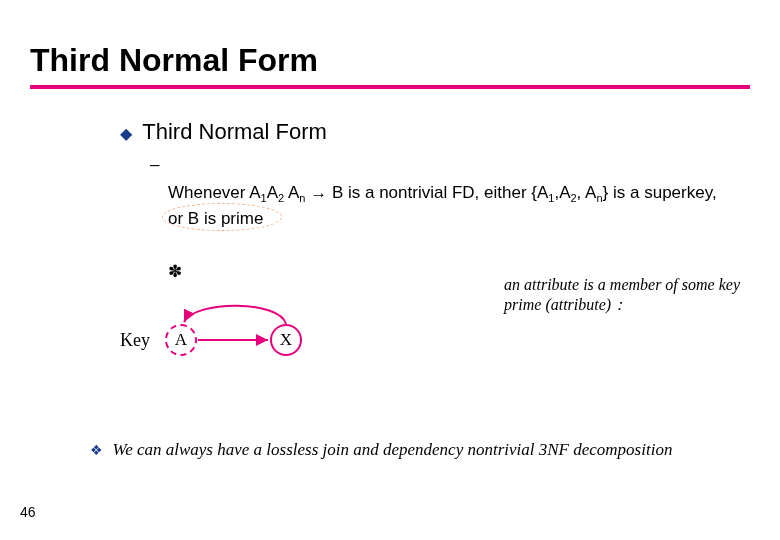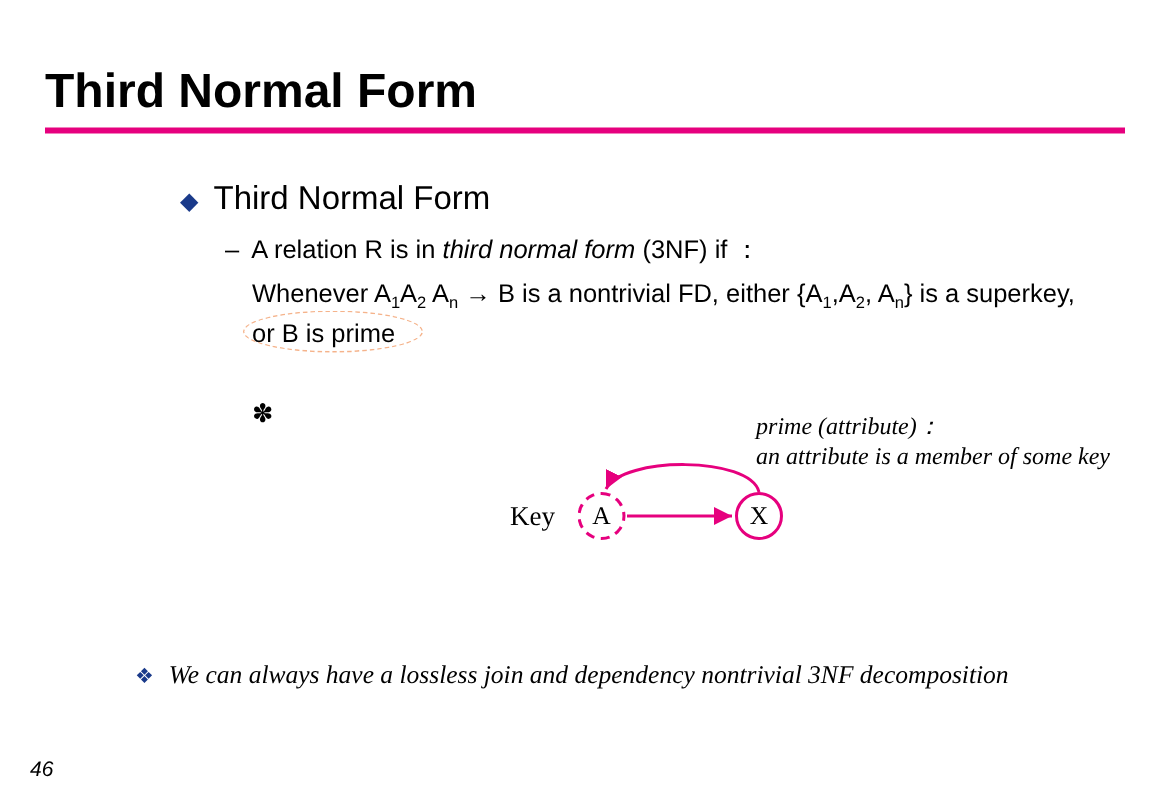--- a/index.html
+++ b/index.html
@@ -86,21 +86,20 @@
     right: 40px;
     top: 275px;
     font-family: "Times New Roman", Times, serif;
     font-style: italic;
     font-size: 16px;
     line-height: 1.25;
     text-align: left;
   }
   .diagram {
     position: relative;
-    margin-left: 220px;
     margin-top: 20px;
     height: 70px;
     width: 260px;
   }
   .key-label {
     position: absolute;
     left: 0;
     top: 28px;
     font-family: "Times New Roman", Times, serif;
     font-size: 18px;
@@ -152,45 +151,39 @@
     font-family: "Times New Roman", Times, serif;
     font-style: italic;
     font-size: 17px;
   }
   .page-num {
     position: absolute;
     left: 20px;
     bottom: 20px;
     font-size: 14px;
     color: #000;
-    font-style: italic;
   }
 </style>
 </head>
 <body>
 
 <div class="slide">
 
   <div class="title">Third Normal Form</div>
   <div class="title-underline"></div>
 
   <div class="content">
 
     <div class="bullet-row">
       <span class="diamond-bullet">◆</span>
       <span class="subtitle">Third Normal Form</span>
     </div>
 
     <div class="sub-bullet">
       <span class="dash">–</span>
-      <span>
-        <span>A relation R is in</span>
-        <span class="em">third normal form</span>
-        <span>(3NF) if ：</span>
-      </span>
     </div>
 
     <div class="body-text">
       <span>Whenever A</span><span class="sub-small">1</span><span>A</span><span class="sub-small">2</span><span> </span>
       <span>A</span><span class="sub-small">n</span><span> → </span><span>B is a nontrivial FD, either {A</span><span class="sub-small">1</span><span>,A</span><span class="sub-small">2</span><span>,  A</span><span class="sub-small">n</span><span>} is a superkey, </span><span class="ellipse-wrap"><span>or B is prime</span><span class="dashed-oval" style="left:-6px; top:-4px; width:120px; height:28px;"></span></span>
     </div>
 
     <div class="relax-line">
       <span class="star-bullet">✽</span>
     </div>
@@ -210,22 +203,22 @@
           </marker>
         </defs>
         <line x1="78" y1="38" x2="148" y2="38" stroke="#e6007e" stroke-width="2" marker-end="url(#arrM)"></line>
         <path d="M 166 22 C 160 -2, 75 -2, 64 20" fill="none" stroke="#e6007e" stroke-width="2" marker-end="url(#arrM)"></path>
       </svg>
     </div>
 
   </div>
 
   <div class="prime-note">
+    <div>an attribute is a member of some key</div>
     <div>prime (attribute)：</div>
-    <div>an attribute is a member of some key</div>
   </div>
 
   <div class="footer-bullet">
     <span class="hollow-diamond">❖</span>
     <span class="footer-text">We can always have a lossless join and dependency nontrivial 3NF decomposition</span>
   </div>
 
   <div class="page-num">46</div>
 
 </div>

